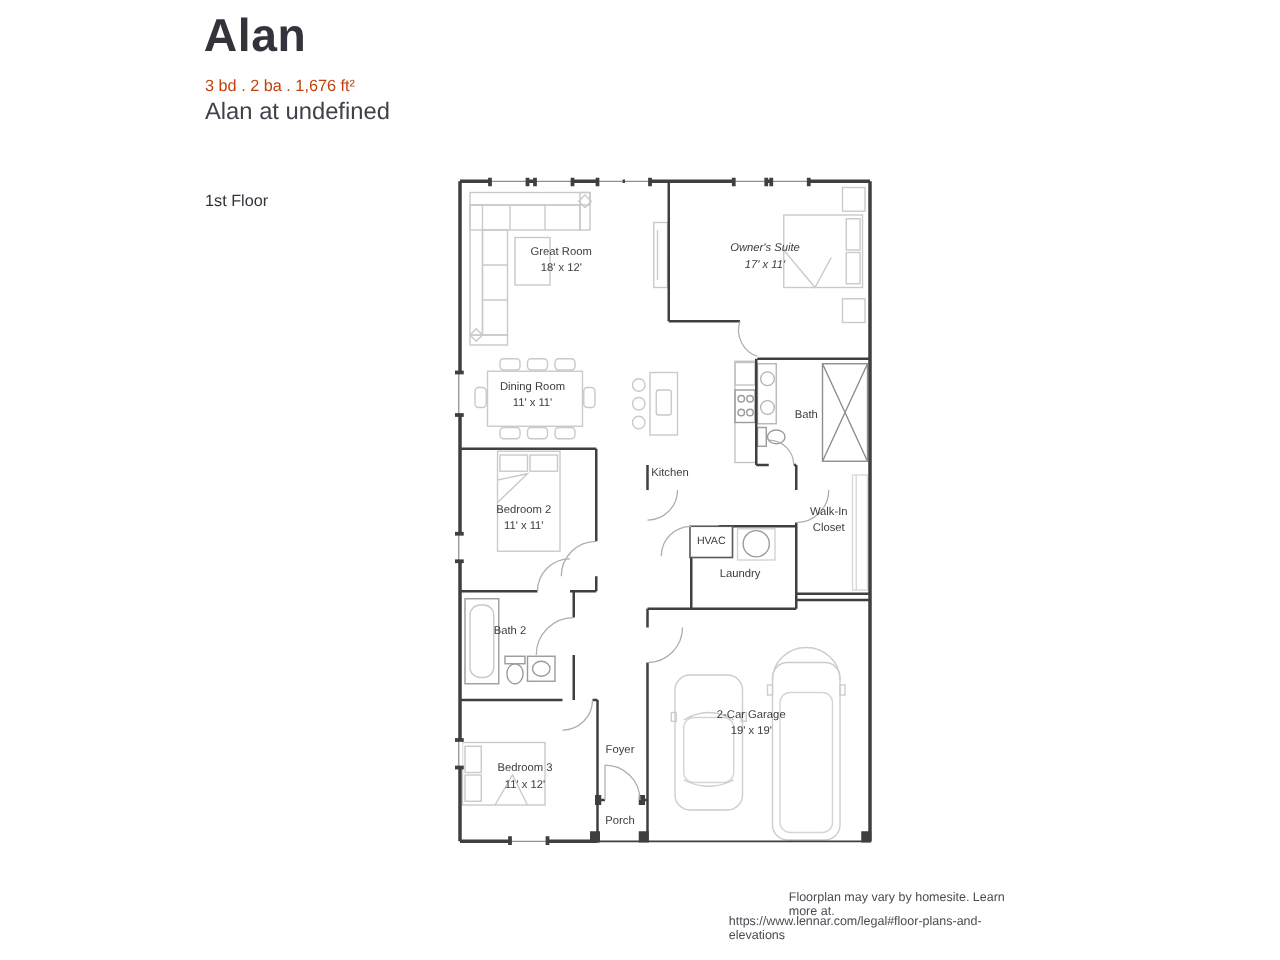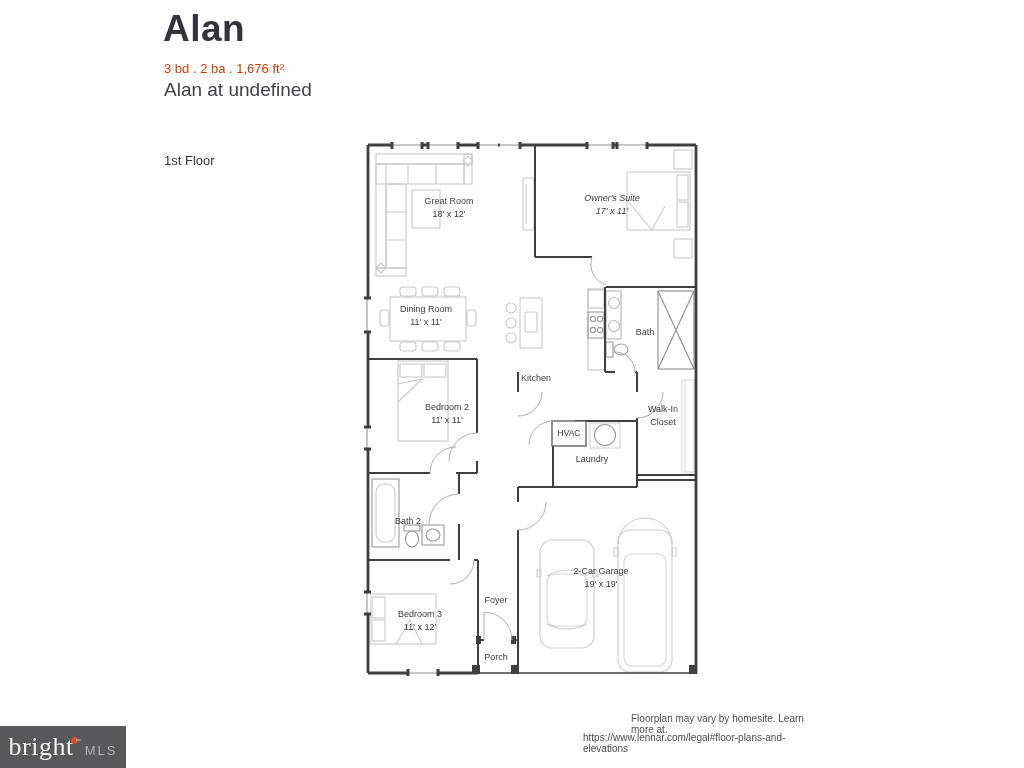--- a/index.html
+++ b/index.html
@@ -270,31 +270,31 @@
     </div>
     <div class="room-label" style="left:172px;top:236px;text-align:center;">
       <div>Kitchen</div>
     </div>
     <div class="room-label" style="left:281px;top:190px;">
       <div>Bath</div>
     </div>
     <div class="room-label" style="left:299px;top:274px;">
       <div class="wrapped">Walk-In Closet</div>
     </div>
-    <div class="room-label" style="left:55px;top:272px;margin-left:28px;">
+    <div class="room-label" style="left:55px;top:272px;">
       <div>Bedroom 2</div>
       <div>11' x 11'</div>
     </div>
     <div class="room-label" style="left:205px;top:291px;font-size:8.5px;">
       <div>HVAC</div>
     </div>
     <div class="room-label" style="left:228px;top:317px;">
       <div>Laundry</div>
     </div>
-    <div class="room-label" style="left:44px;top:363px;margin-top:16px;">
+    <div class="room-label" style="left:44px;top:363px;">
       <div>Bath 2</div>
     </div>
     <div class="room-label" style="left:56px;top:479px;">
       <div>Bedroom 3</div>
       <div>11' x 12'</div>
     </div>
     <div class="room-label" style="left:132px;top:458px;">
       <div>Foyer</div>
     </div>
     <div class="room-label" style="left:132px;top:515px;">
@@ -302,22 +302,14 @@
     </div>
     <div class="room-label" style="left:237px;top:436px;">
       <div>2-Car Garage</div>
       <div>19' x 19'</div>
     </div>
   </div>
 
   <div class="disc1">Floorplan may vary by homesite. Learn more at.</div>
   <div class="disc2">https://www.lennar.com/legal#floor-plans-and-elevations</div>
 
-  <div class="logo">
-    <div class="logo-inner">
-      <span class="logo-brand">bright</span>
-      <span class="logo-dot"></span>
-      <span class="logo-tm">™</span>
-      <span class="logo-suffix">MLS</span>
-    </div>
-  </div>
 
 </div>
 
 </body></html>

